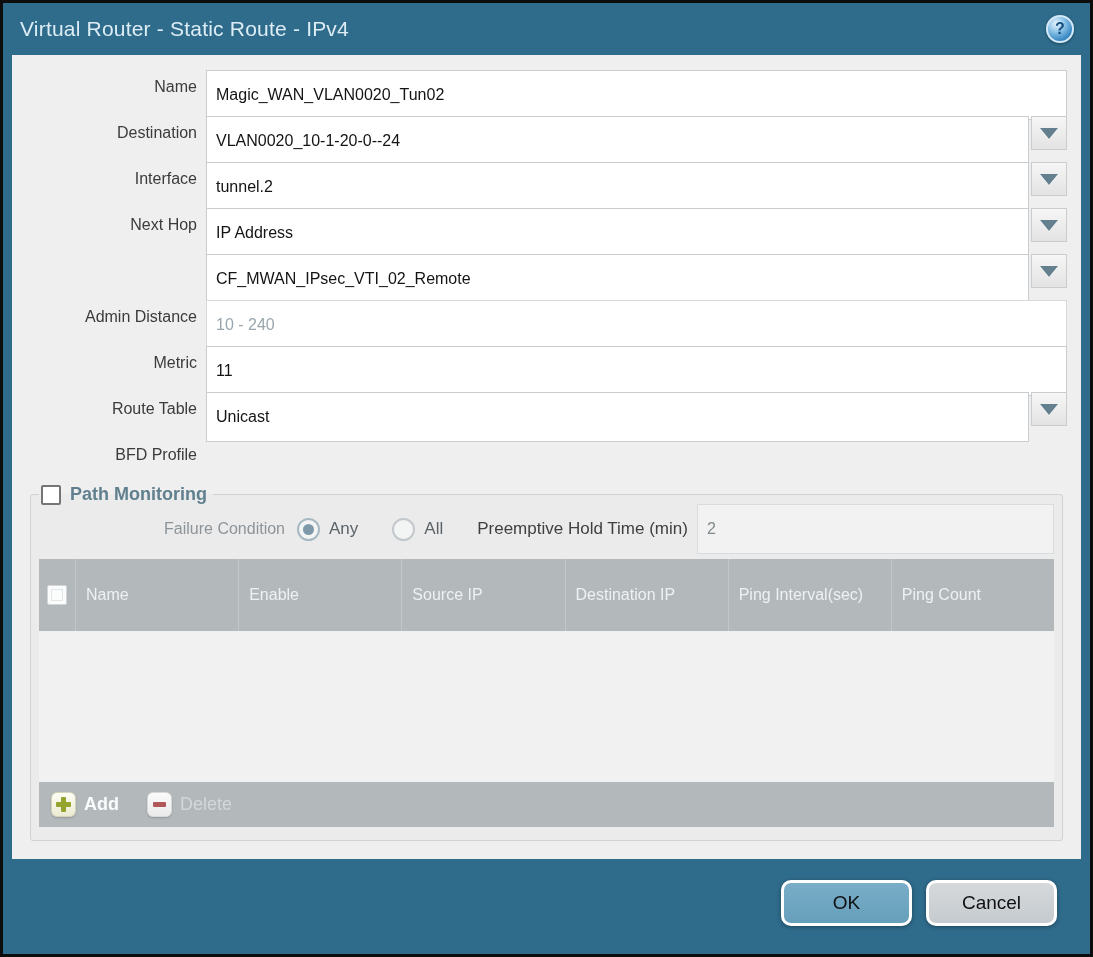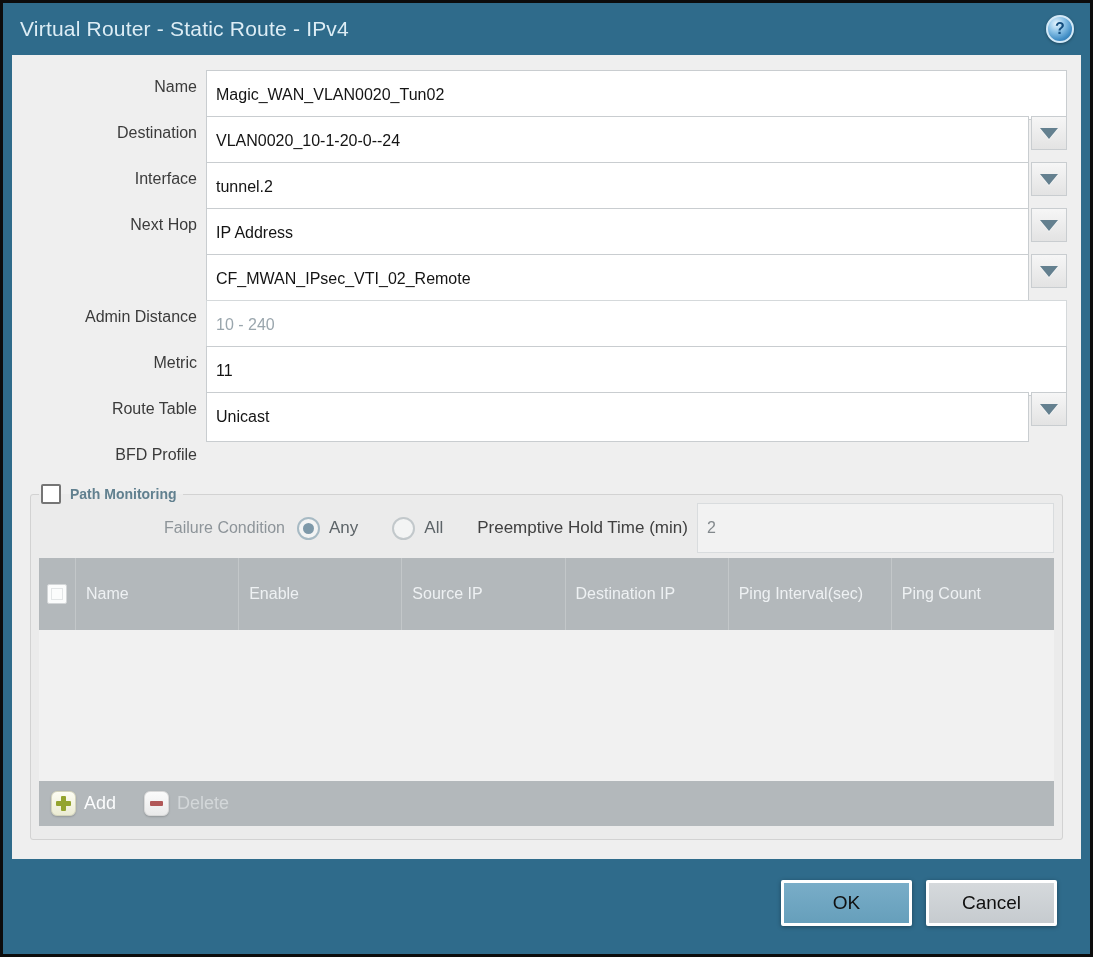--- a/index.html
+++ b/index.html
@@ -108,21 +108,21 @@
   }
   .pm-check {
     appearance: none;
     width: 20px; height: 20px;
     background: #ffffff;
     border: 2px solid #757575;
     border-radius: 2px;
     cursor: pointer;
   }
   .pm-title {
-    font-size: 14px;
+    font-size: 18px;
     font-weight: bold;
     color: #61808f;
   }
   .pm-controls {
     display: flex;
     align-items: center;
     height: 40px;
     margin: 4px 0 10px 0;
   }
   .fc-label {
@@ -197,21 +197,21 @@
   .tbl-body { height: 151px; background: #f1f1f1; }
   .tbl-footer {
     height: 45px;
     background: #b3b8bb;
     display: flex;
     align-items: center;
     padding: 0 12px;
     gap: 28px;
   }
   .tool { display: flex; align-items: center; gap: 8px; cursor: pointer; }
-  .tool-label-add { font-size: 18px; color: #fbfcfd; }
+  .tool-label-add { font-size: 18px; color: #fbfcfd; font-weight: bold; }
   .tool-label-del { font-size: 18px; color: #d3d7d9; }
   .icon-sq {
     width: 25px; height: 25px;
     border-radius: 6px;
     position: relative;
     box-shadow: 0 1px 2px rgba(0,0,0,.18);
   }
   .icon-add {
     background: linear-gradient(#fdfdf3, #ebebd3);
     border: 1px solid #d4d4bc;
@@ -242,21 +242,21 @@
     height: 95px;
     display: flex;
     justify-content: flex-end;
     align-items: flex-start;
     padding: 21px 33px 0 0;
     gap: 14px;
   }
   .btn {
     min-width: 131px;
     height: 46px;
-    border-radius: 2px;
+    border-radius: 10px;
     border: 3px solid #ffffff;
     font-family: inherit;
     font-size: 19px;
     color: #101010;
     cursor: pointer;
     box-shadow: 0 1px 4px rgba(0,0,0,.35);
     padding: 0 20px;
   }
   .btn-ok { background: linear-gradient(#79adc8, #669fbb); }
   .btn-cancel { background: linear-gradient(#d5d9dc, #c6cbcf); }

